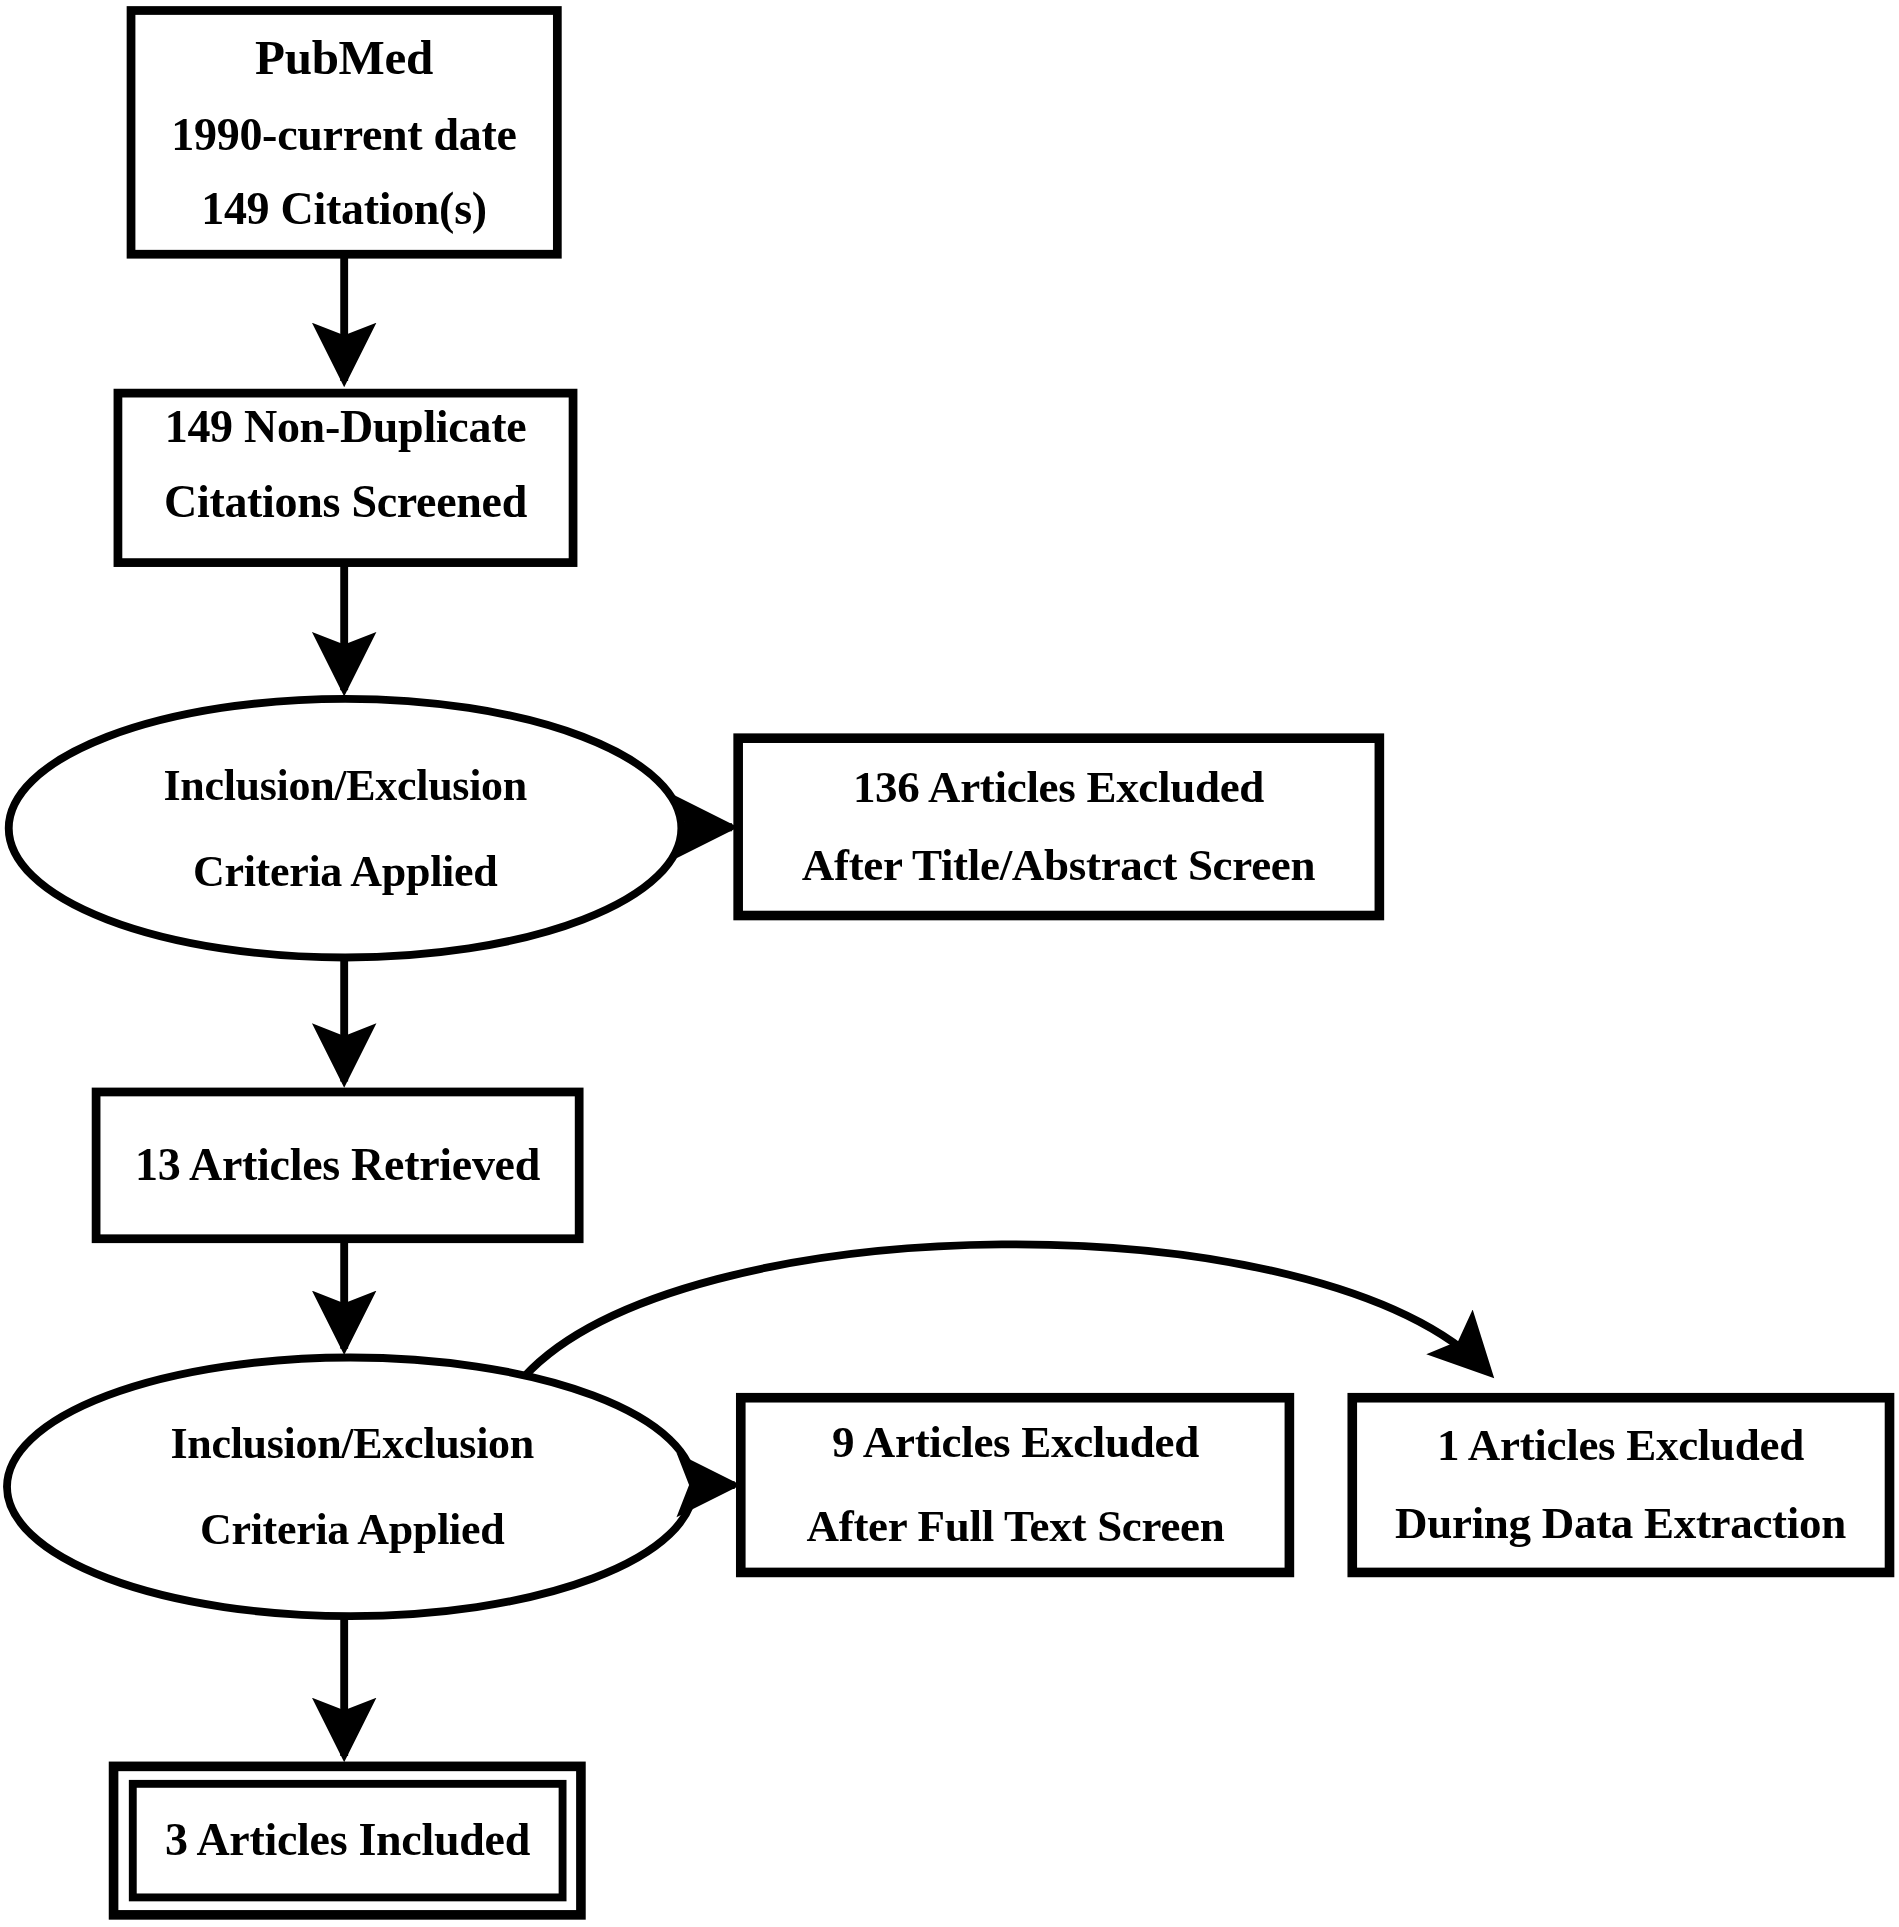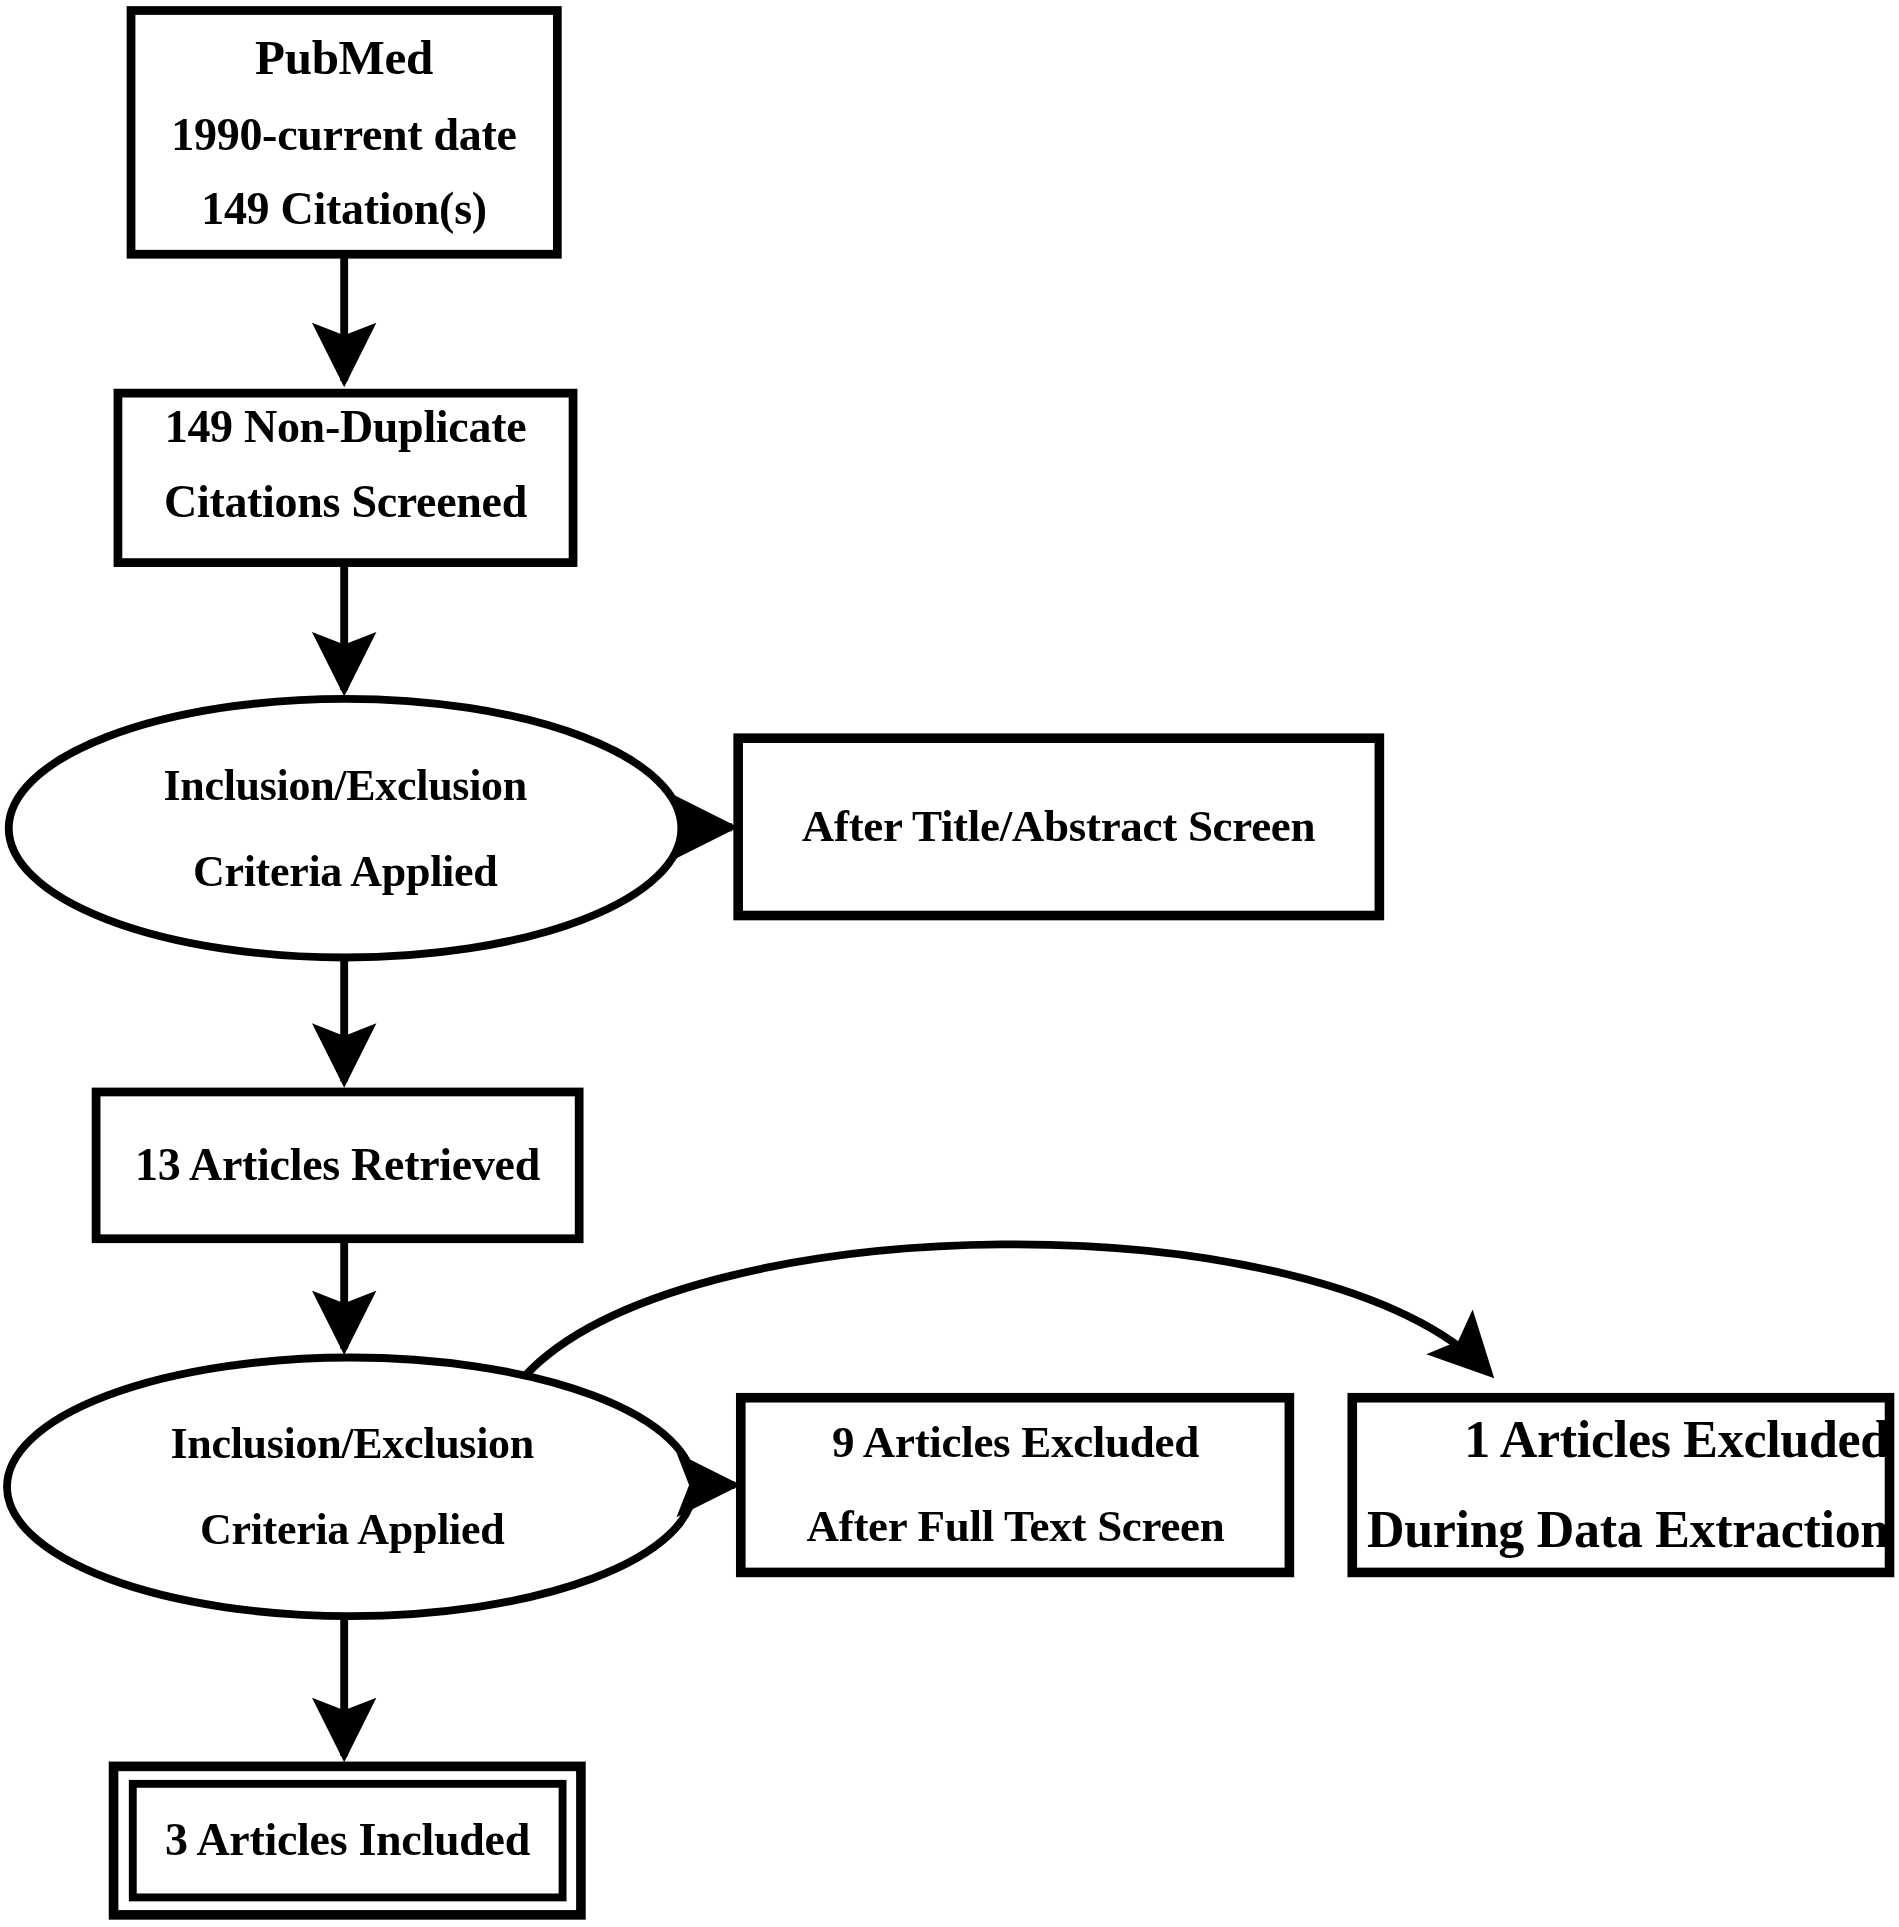--- a/index.html
+++ b/index.html
@@ -57,21 +57,21 @@
   #node-excluded-title .line { line-height: 1.72; }
 
   #node-retrieved     { left: 96px;  top: 1092px; width: 483px;  height: 147px; font-size: 46px; }
 
   #node-criteria-2    { left: 8.7px;   top: 1357px; width: 687px;  height: 259px; font-size: 44px; }
   #node-criteria-2 .line { line-height: 1.95; }
 
   #node-excluded-full { left: 741px;  top: 1397px; width: 549px;  height: 175px; font-size: 45px; gap: 7px; }
   #node-excluded-full .line { line-height: 1.72; }
 
-  #node-excluded-data { left: 1352px; top: 1397px; width: 537px;  height: 175px; font-size: 52px; align-items: flex-end; }
+  #node-excluded-data { left: 1352px; top: 1397px; width: 537px;  height: 175px; font-size: 45px; }
   #node-excluded-data .line { line-height: 1.72; }
 
   #node-included      { left: 114px;  top: 1766px; width: 467px;  height: 148px; font-size: 46px; }
 </style>
 </head>
 <body>
 
 <div id="diagram-root">
 
   <svg id="flow-svg" viewBox="0 0 2175 2207" xmlns="http://www.w3.org/2000/svg">
@@ -130,20 +130,21 @@
     <span class="line">149 Non-Duplicate</span>
     <span class="line">Citations Screened</span>
   </div>
 
   <div class="node-text" id="node-criteria-1">
     <span class="line">Inclusion/Exclusion</span>
     <span class="line">Criteria Applied</span>
   </div>
 
   <div class="node-text" id="node-excluded-title">
+    <span class="line">136 Articles Excluded</span>
     <span class="line">After Title/Abstract Screen</span>
   </div>
 
   <div class="node-text" id="node-retrieved">
     <span class="line">13 Articles Retrieved</span>
   </div>
 
   <div class="node-text" id="node-criteria-2">
     <span class="line">Inclusion/Exclusion</span>
     <span class="line">Criteria Applied</span>

